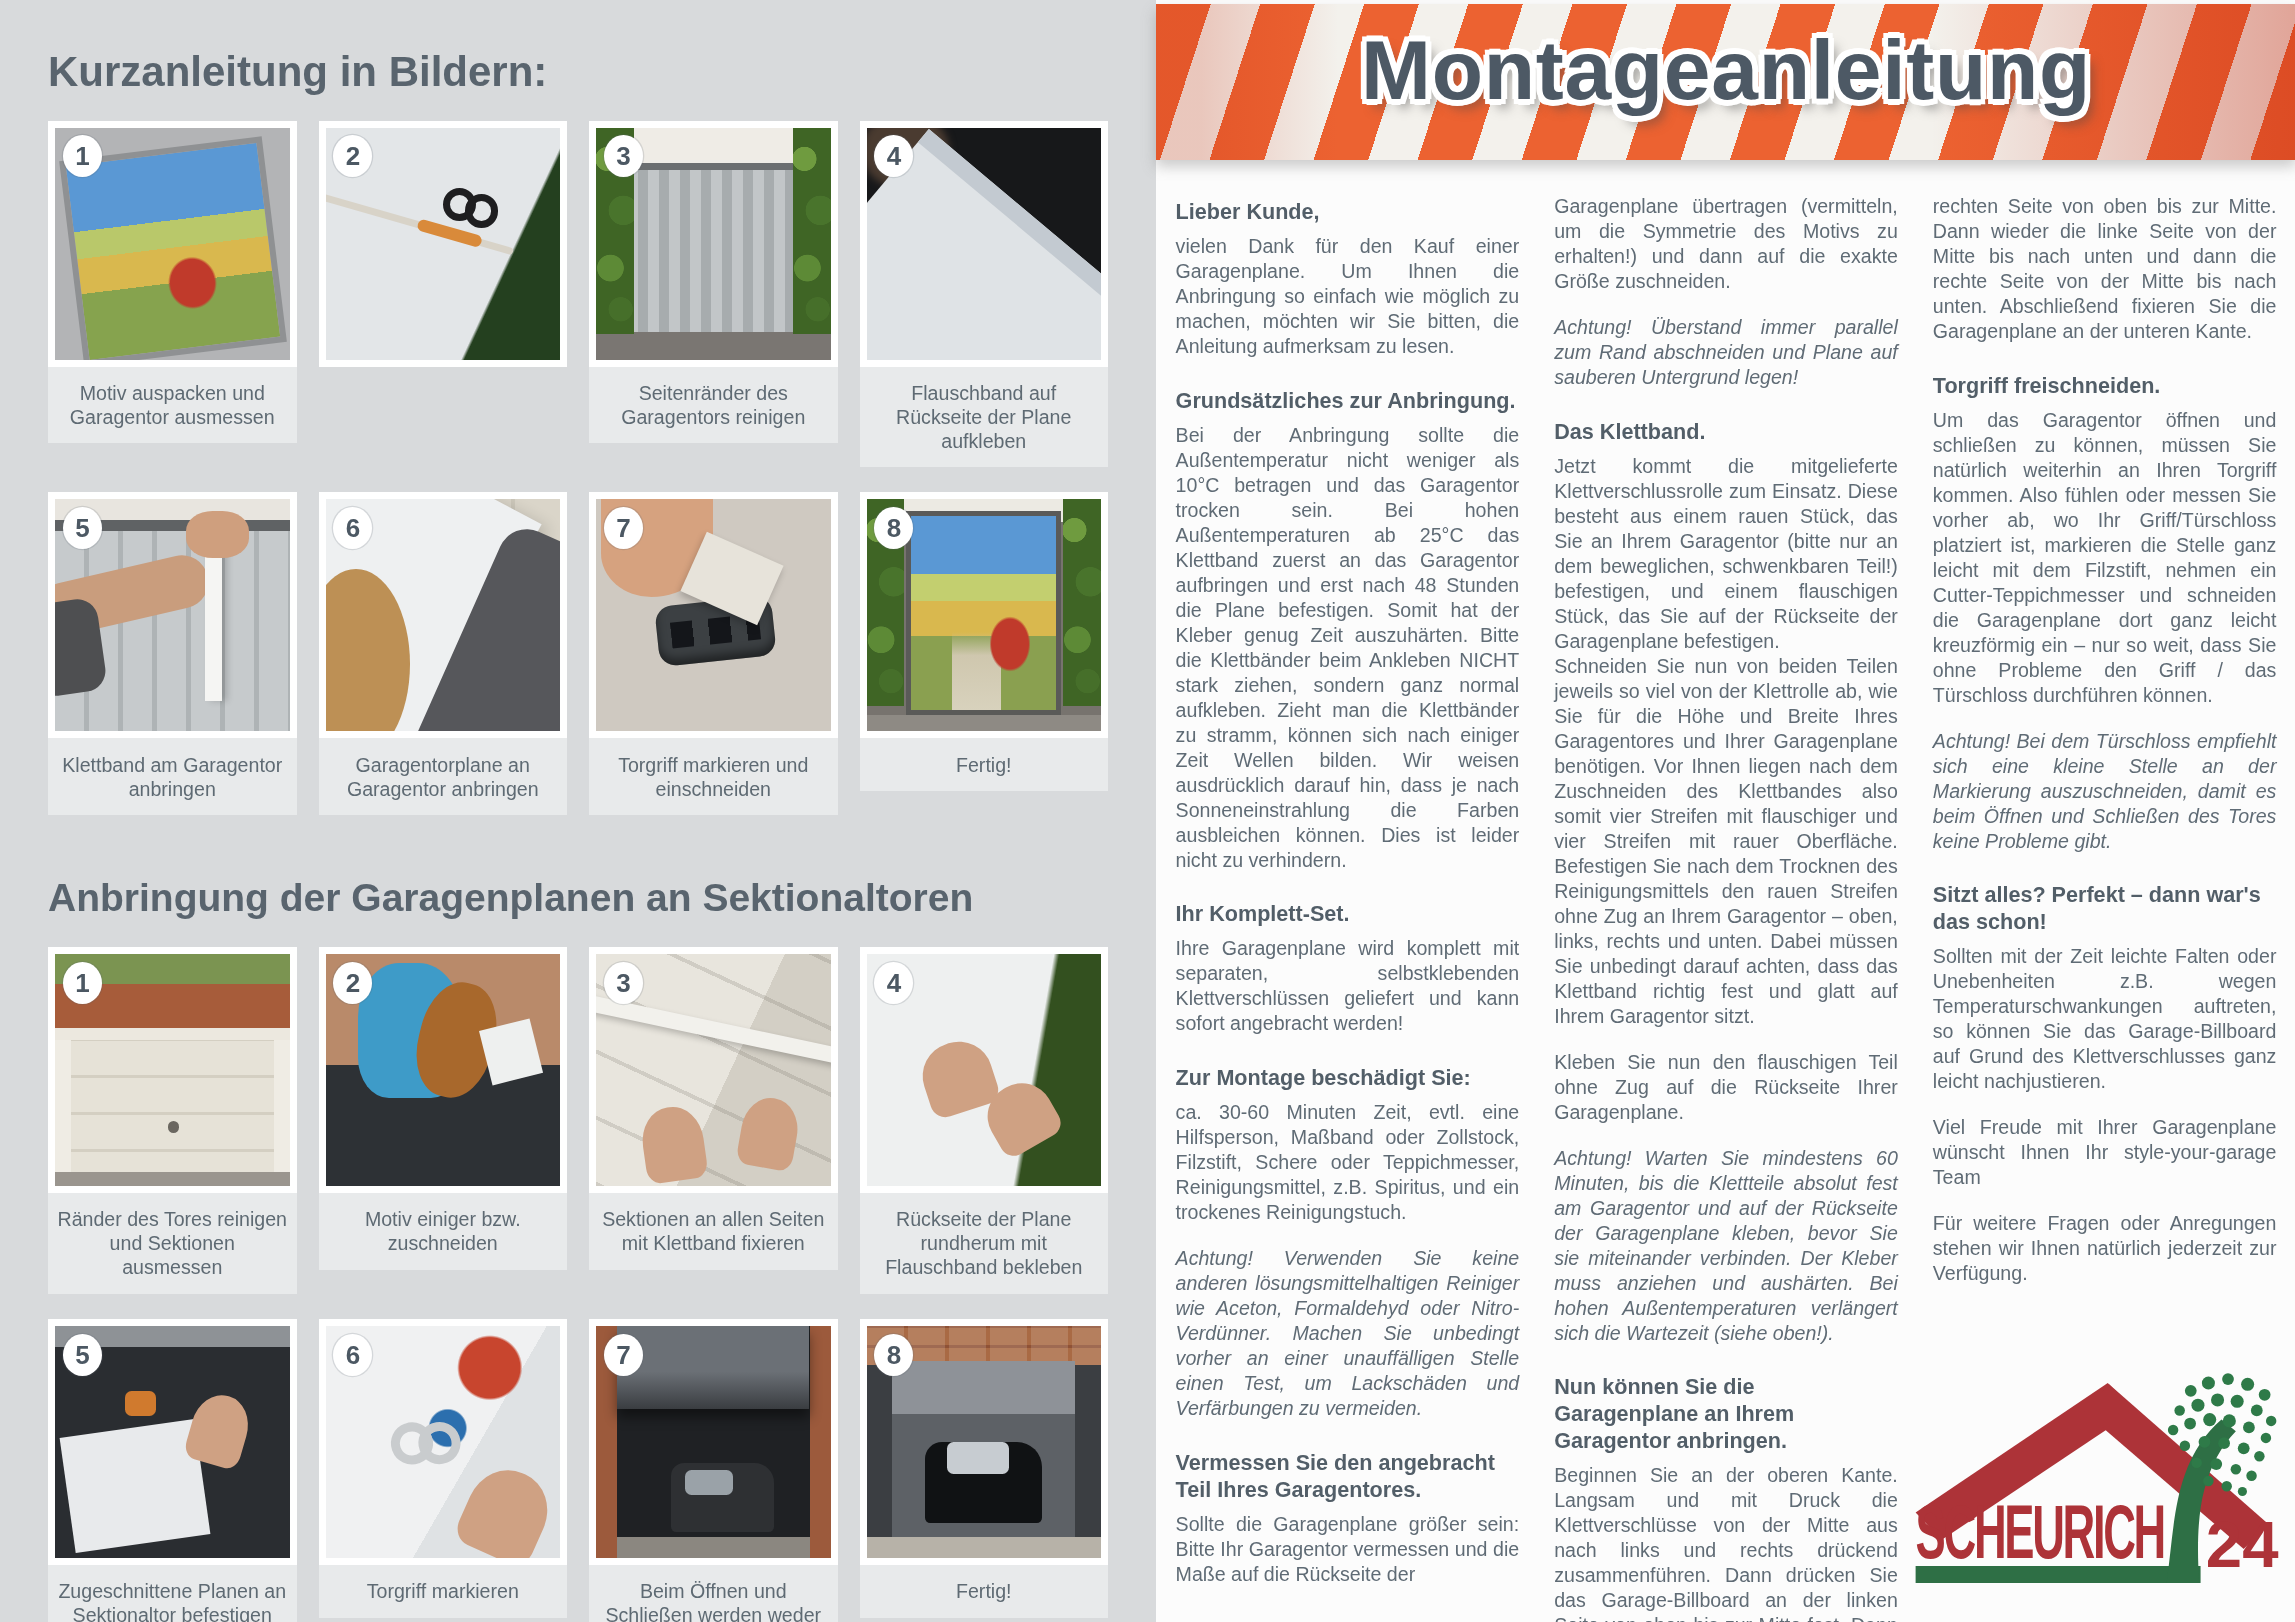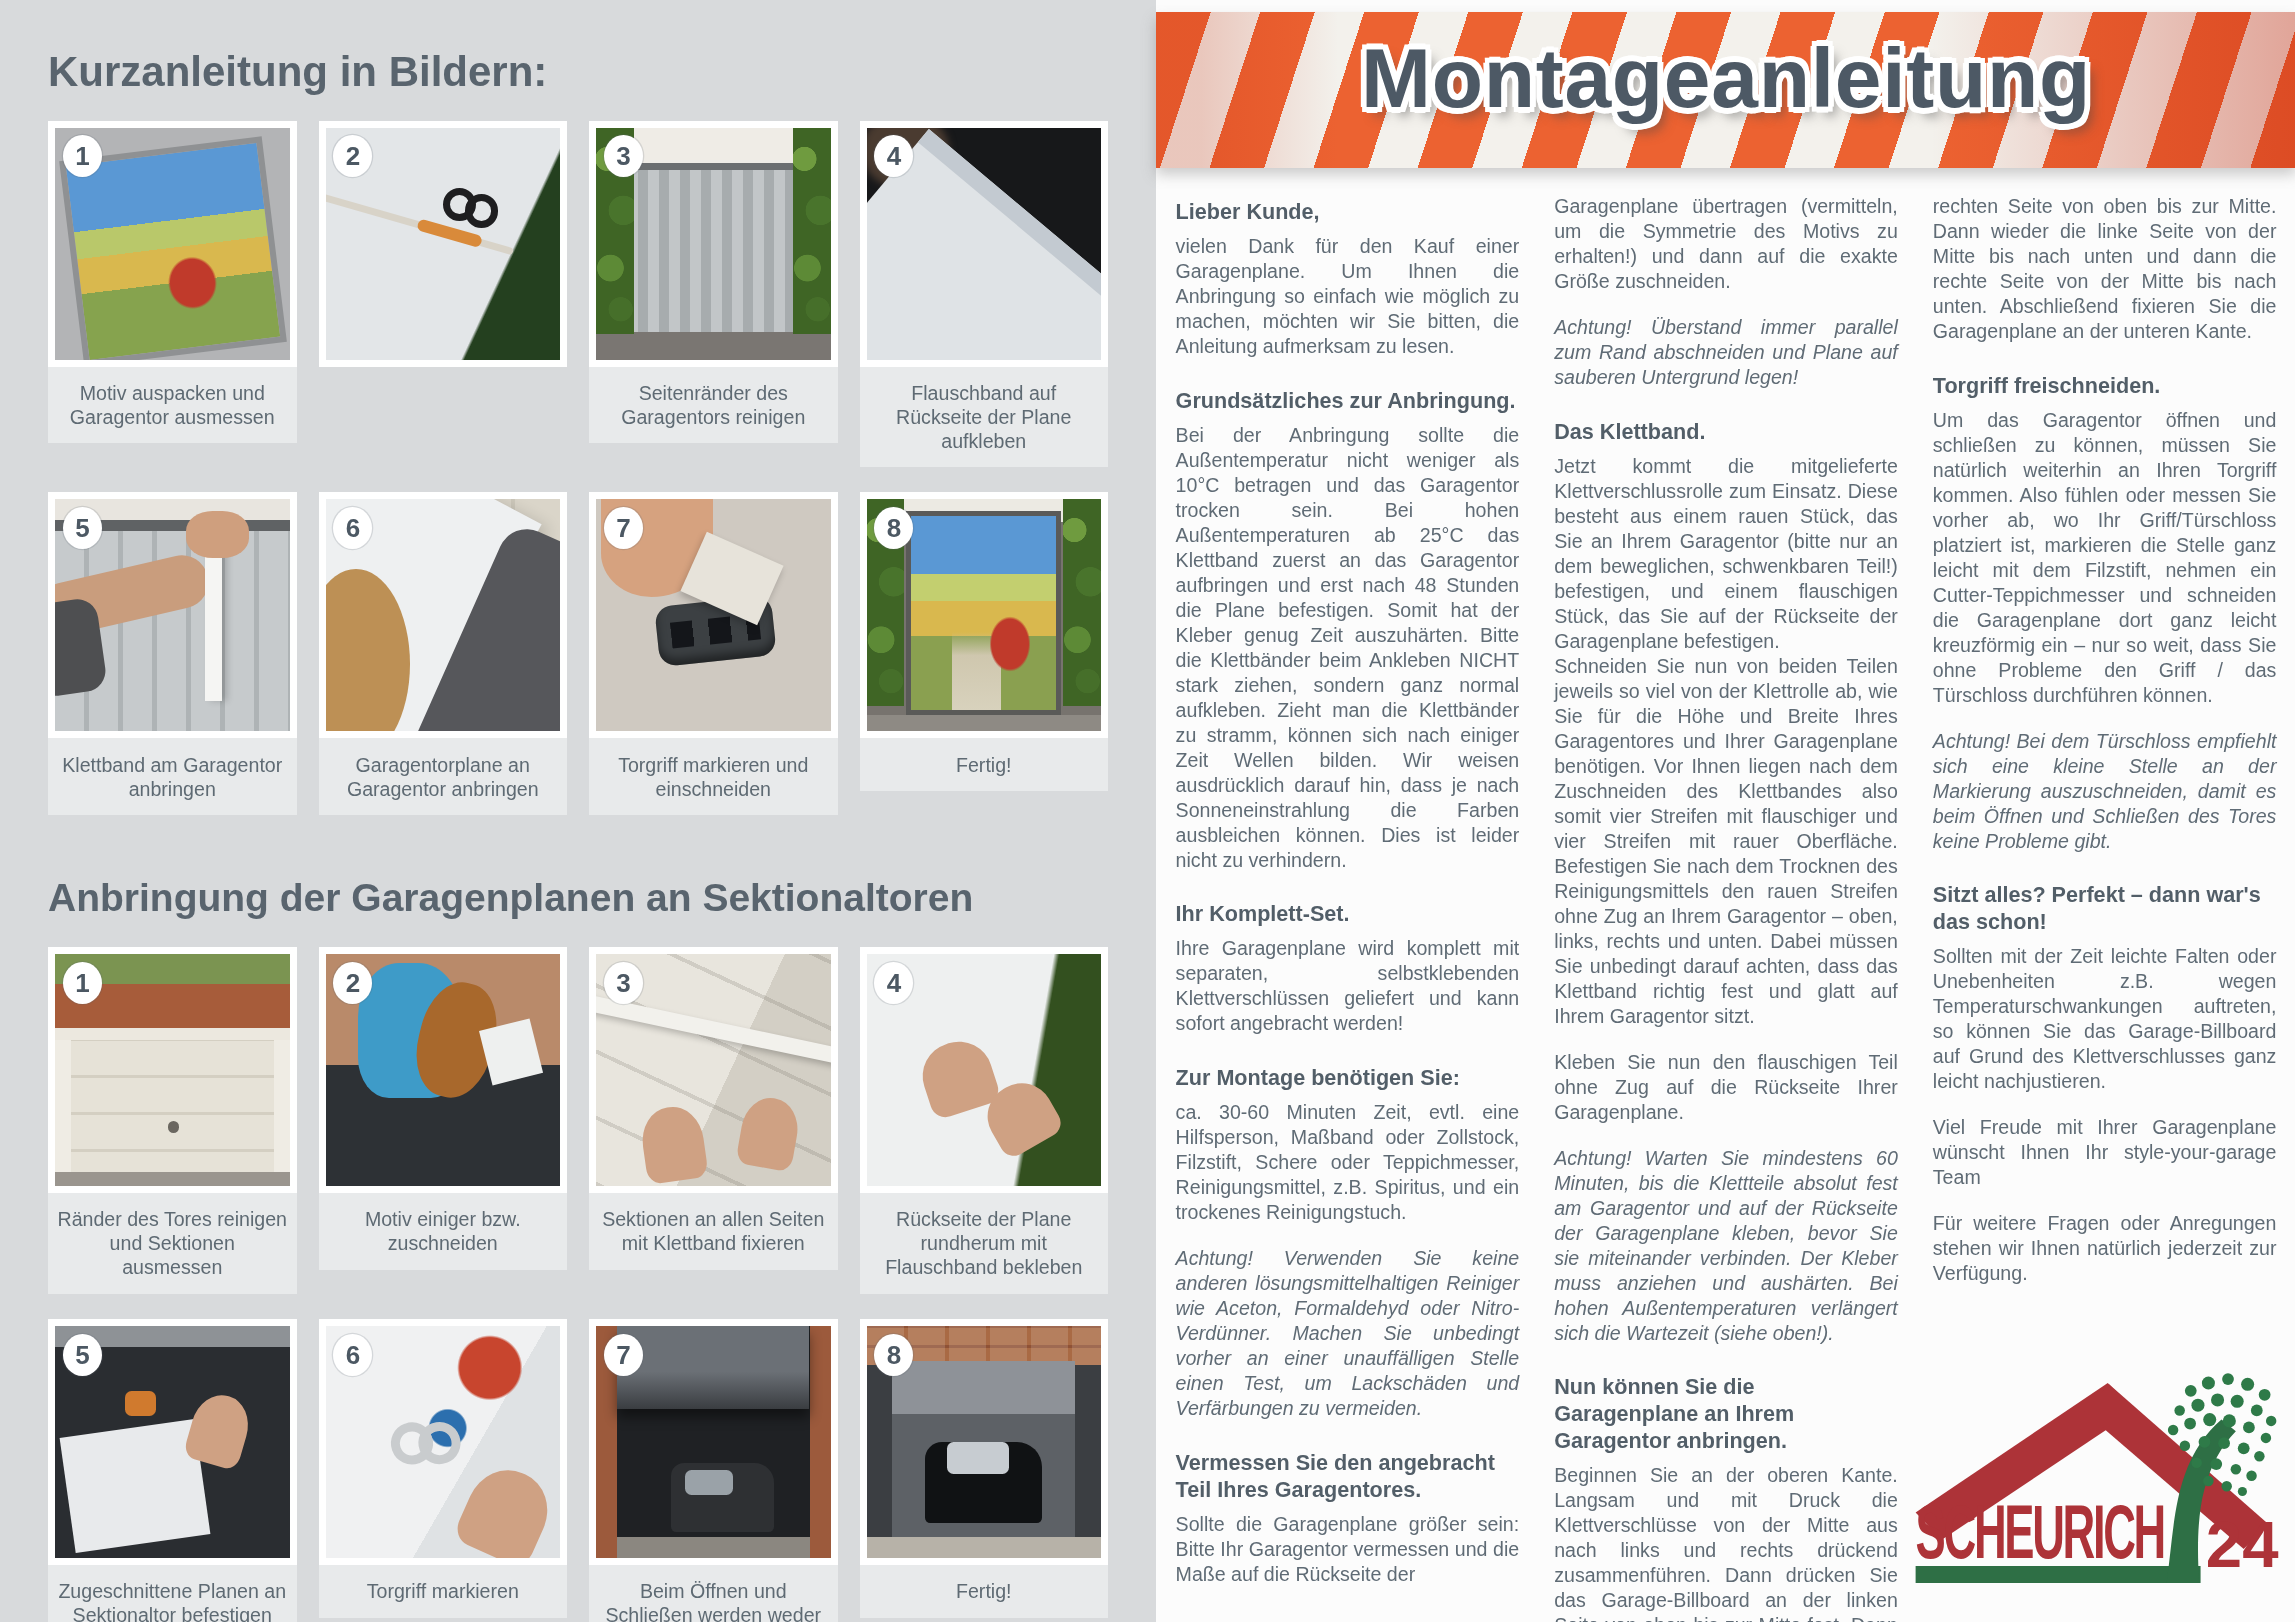--- a/index.html
+++ b/index.html
@@ -121,21 +121,21 @@
   .s28{background:linear-gradient(0deg,#b7b2a8 0 9%,transparent 9%),#3b3e42;}
   .s28 .motif2{left:11%;right:11%;top:15%;bottom:9%;
     background:linear-gradient(180deg,#8e9298 0 30%,#5d6166 30% 100%);}
   .s28 .motif2:after{content:"";position:absolute;left:18%;bottom:8%;width:64%;height:46%;
     background:#101214;border-radius:17px 25px 5.2px 5.2px;}
   .s28 .motif2:before{content:"";position:absolute;left:30%;bottom:36%;width:34%;height:18%;
     background:#c7ccd1;border-radius:6.5px;z-index:1;}
 
   
   .right{position:absolute;left:1156px;top:0;width:1140px;height:1623px;background:#fcfcfc;}
-  .stripes{position:absolute;left:0;top:12px;width:100%;height:156px;
+  .stripes{position:absolute;left:0;top:4px;width:100%;height:156px;
     background:
       linear-gradient(90deg,rgba(200,50,20,.22) 0 4%,rgba(200,50,20,0) 16% 68%,rgba(195,40,16,.38) 100%),
       repeating-linear-gradient(108deg,#ec6231 0 52px,#f3f1ec 52px 99px);
     box-shadow:0 6.5px 13px rgba(110,110,110,.35);}
   .mtitle{position:absolute;left:0;top:18.3px;width:100%;text-align:center;
     font-size:84px;font-weight:bold;letter-spacing:0.7px;color:#4d5965;
     text-shadow:
       -4.6px -4.6px 0 #fff, 4.6px -4.6px 0 #fff, -4.6px 4.6px 0 #fff, 4.6px 4.6px 0 #fff,
       -5.9px 0 0 #fff, 5.9px 0 0 #fff, 0 -5.9px 0 #fff, 0 5.9px 0 #fff,
       7.9px 9.2px 10.5px rgba(70,70,70,.5);}
@@ -307,21 +307,21 @@
     </header>
 
     <div class="cols">
       <div class="col">
         <div class="h">Lieber Kunde,</div>
         <div class="p">vielen Dank für den Kauf einer Garagenplane. Um Ihnen die Anbringung so einfach wie möglich zu machen, möchten wir Sie bitten, die Anleitung aufmerksam zu lesen.</div>
         <div class="h">Grundsätzliches zur Anbringung.</div>
         <div class="p">Bei der Anbringung sollte die Außentemperatur nicht weniger als 10°C betragen und das Garagentor trocken sein. Bei hohen Außentemperaturen ab 25°C das Klettband zuerst an das Garagentor aufbringen und erst nach 48 Stunden die Plane befestigen. Somit hat der Kleber genug Zeit auszuhärten. Bitte die Klettbänder beim Ankleben NICHT stark ziehen, sondern ganz normal aufkleben. Zieht man die Klettbänder zu stramm, können sich nach einiger Zeit Wellen bilden. Wir weisen ausdrücklich darauf hin, dass je nach Sonneneinstrahlung die Farben ausbleichen können. Dies ist leider nicht zu verhindern.</div>
         <div class="h">Ihr Komplett-Set.</div>
         <div class="p">Ihre Garagenplane wird komplett mit separaten, selbstklebenden Klettverschlüssen geliefert und kann sofort angebracht werden!</div>
-        <div class="h">Zur Montage benötigen Sie:</div>
+        <div class="h">Zur Montage beschädigt Sie:</div>
         <div class="p">ca. 30-60 Minuten Zeit, evtl. eine Hilfsperson, Maßband oder Zollstock, Filzstift, Schere oder Teppichmesser, Reinigungsmittel, z.B. Spiritus, und ein trockenes Reinigungstuch.</div>
         <div class="i">Achtung! Verwenden Sie keine anderen lösungsmittelhaltigen Reiniger wie Aceton, Formaldehyd oder Nitro-Verdünner. Machen Sie unbedingt vorher an einer unauffälligen Stelle einen Test, um Lackschäden und Verfärbungen zu vermeiden.</div>
         <div class="h">Vermessen Sie den angebracht Teil Ihres Garagentores.</div>
         <div class="p">Sollte die Garagenplane größer sein: Bitte Ihr Garagentor vermessen und die Maße auf die Rückseite der</div>
       </div>
 
       <div class="col">
         <div class="p">Garagenplane übertragen (vermitteln, um die Symmetrie des Motivs zu erhalten!) und dann auf die exakte Größe zuschneiden.</div>
         <div class="i">Achtung! Überstand immer parallel zum Rand abschneiden und Plane auf sauberen Untergrund legen!</div>
         <div class="h">Das Klettband.</div>

